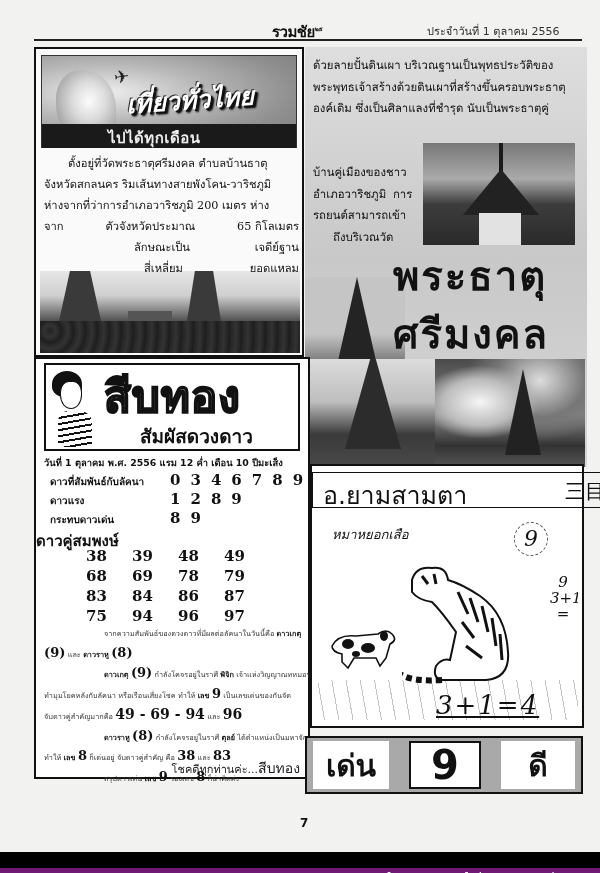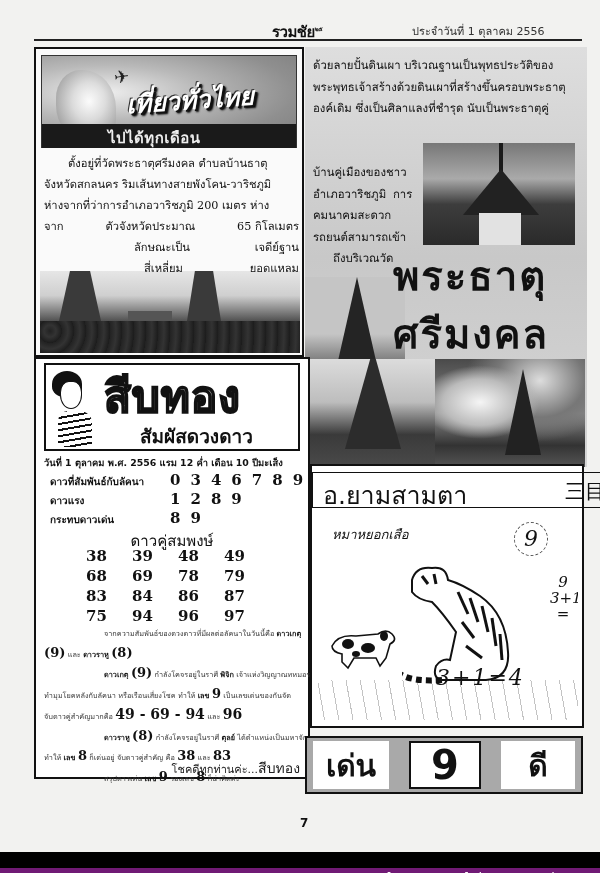--- a/index.html
+++ b/index.html
@@ -9,21 +9,21 @@
   .page {
     position: absolute; left: 0; top: 0; width: 600px; height: 852px;
     background: #f2f2f0; overflow: hidden;
   }
   .masthead-logo {
     position: absolute; left: 272px; top: 20px;
     font-family: "DejaVu Serif", serif; font-weight: bold; font-size: 15px; letter-spacing: -0.5px;
   }
   .masthead-logo small { font-size: 6px; vertical-align: super; }
   .masthead-date {
-    position: absolute; left: 412px; top: 22px; font-size: 11px; color: #333;
+    position: absolute; left: 427px; top: 22px; font-size: 11px; color: #333;
   }
   .masthead-rule {
     position: absolute; left: 34px; top: 39px; width: 548px; height: 2px; background: #222;
   }
 
   
   .travel-box {
     position: absolute; left: 34px; top: 47px; width: 270px; height: 310px;
     border: 2px solid #111; background: #fafafa; overflow: hidden;
   }
@@ -187,22 +187,22 @@
     position: absolute; left: 94px; top: 56px; font-size: 19px; font-weight: bold; color: #111;
   }
   .sib-dateline {
     position: absolute; left: 8px; top: 96px; font-size: 9.4px; font-weight: bold; white-space: nowrap;
   }
   .stars-rows { position: absolute; left: 14px; top: 112px; }
   .star-row { display: flex; align-items: baseline; height: 19px; }
   .star-label { width: 120px; font-size: 10px; font-weight: bold; white-space: nowrap; }
   .star-nums { display: flex; gap: 10px; font-family: "DejaVu Serif", serif; font-weight: bold; font-size: 15px; }
   .pair-title {
-    position: absolute; left: 0; top: 170px; width: 100%; text-align: center;
-    font-size: 15px; font-weight: normal;
+    position: absolute; left: 0; top: 170px; width: 100%; 
+    font-size: 15px; font-weight: bold;
   }
   .pairs {
     position: absolute; left: 50px; top: 188px; display: grid;
     grid-template-columns: repeat(4, 46px); row-gap: 1px;
     font-family: "DejaVu Serif", serif; font-weight: bold; font-size: 15px; line-height: 19px;
   }
   .sib-text {
     position: absolute; left: 8px; top: 266px; width: 260px;
     font-size: 7.3px; line-height: 18.5px; color: #333; white-space: nowrap;
   }
@@ -243,22 +243,22 @@
     position: absolute; left: 84px; top: 48px; width: 120px; height: 128px;
   }
   .dog {
     position: absolute; left: 10px; top: 108px; width: 70px; height: 50px;
   }
   .side-calc {
     position: absolute; left: 232px; top: 60px; font-family: "DejaVu Serif", serif; font-style: italic;
     font-size: 15px; line-height: 16px; text-align: center; width: 26px;
   }
   .eq {
-    position: absolute; left: 118px; top: 151px; font-family: "DejaVu Serif", serif; font-style: italic;
-    font-size: 22px; letter-spacing: 2px;
+    position: absolute; left: 118px; top: 176px; font-family: "DejaVu Serif", serif; font-style: italic;
+    font-size: 26px; letter-spacing: 2px; text-decoration: underline;
   }
   .grass {
     position: absolute; left: 0; bottom: 0; width: 100%; height: 40px;
     background: repeating-linear-gradient(80deg, transparent 0 6px, #555 6px 7px, transparent 7px 14px);
     opacity: .35;
   }
 
   
   .play-box {
     position: absolute; left: 305px; top: 736px; width: 278px; height: 58px;
@@ -339,21 +339,20 @@
       <p>องค์เดิม ซึ่งเป็นศิลาแลงที่ชำรุด นับเป็นพระธาตุคู่</p>
     </div>
     <div class="photo-temple-a">
       <div class="spire"></div>
       <div class="roof"></div>
       <div class="door"></div>
     </div>
     <div class="phrathat-narrow">
       <p>บ้านคู่เมืองของชาว</p>
       <p>อำเภอวาริชภูมิ การ</p>
-      <p>คมนาคมสะดวก</p>
       <p>รถยนต์สามารถเข้า</p>
       <p class="c5">ถึงบริเวณวัด</p>
     </div>
     <div class="photo-pagoda-left">
       <div class="tri"></div>
     </div>
     <div class="big-title">
       <div>พระธาตุ</div>
       <div class="l2">ศรีมงคล</div>
     </div>

